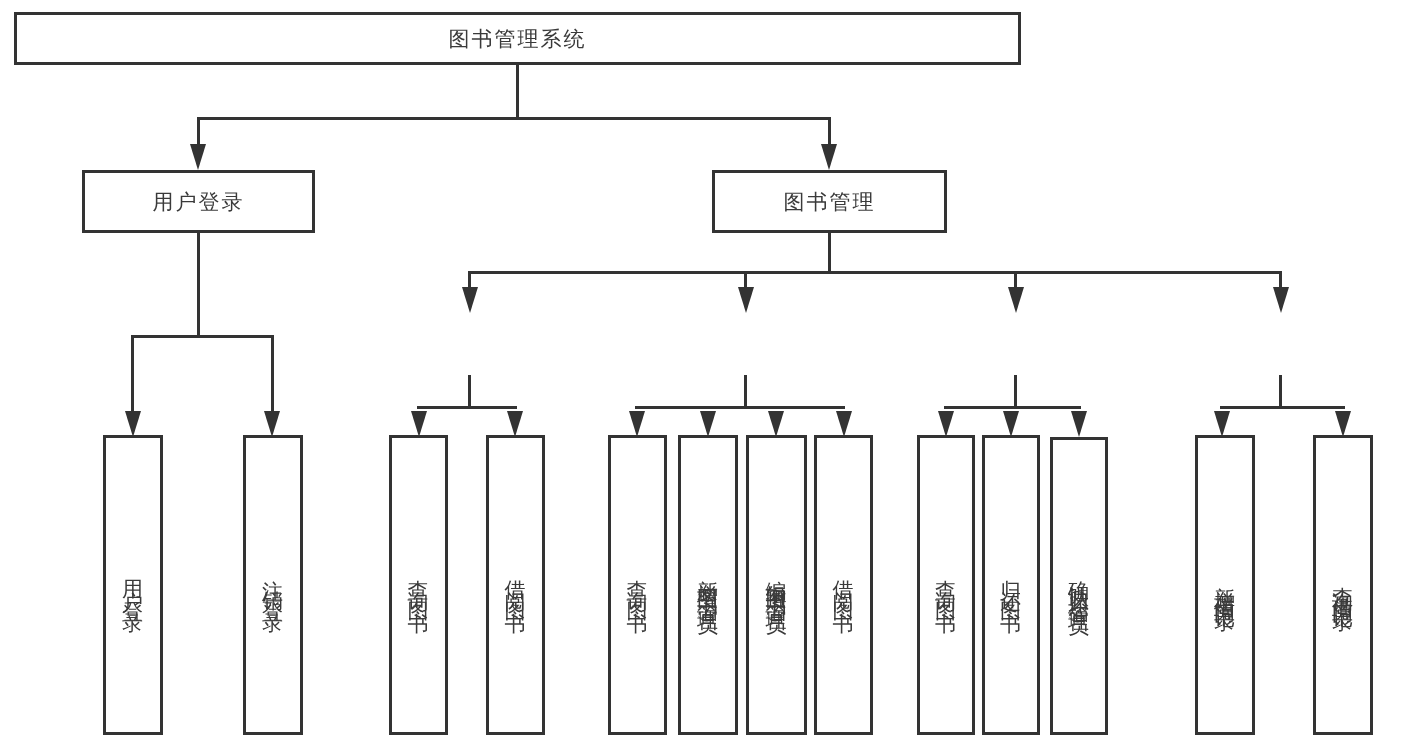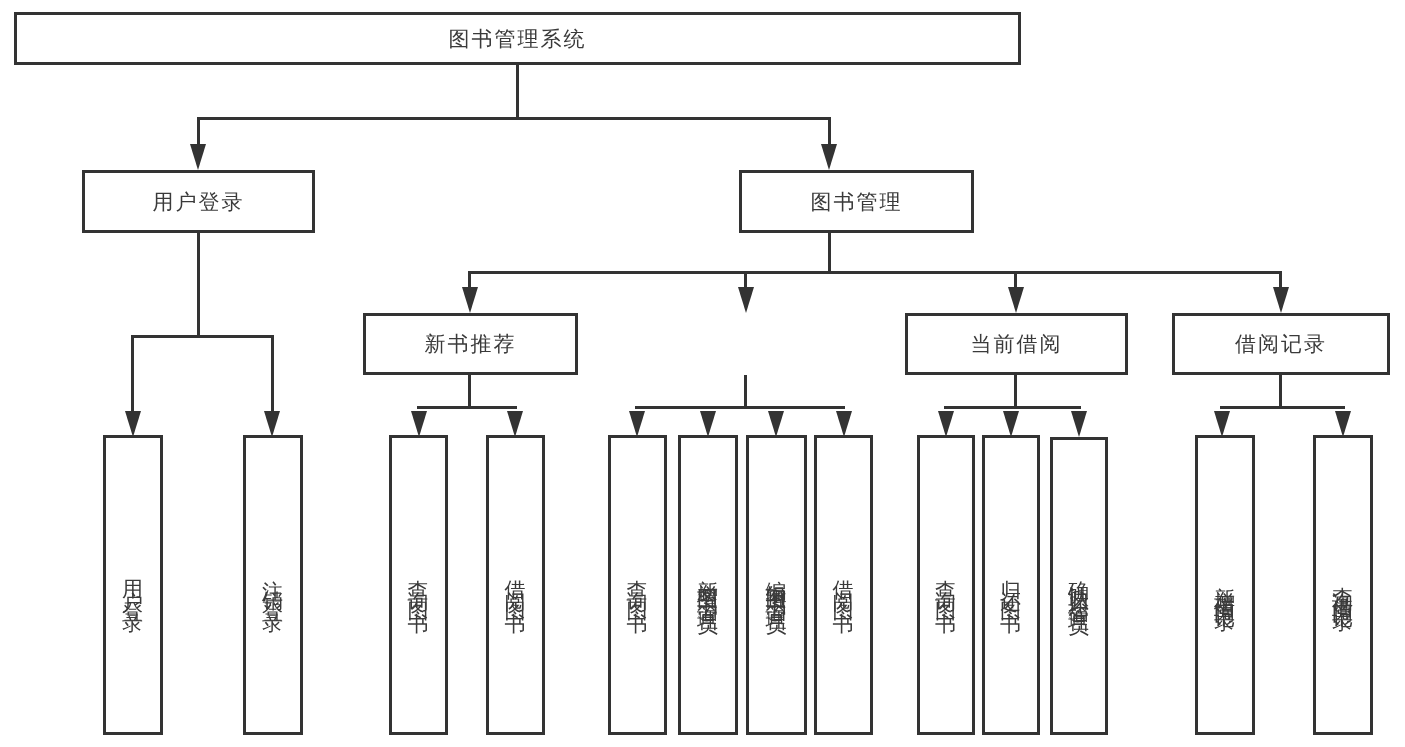--- a/index.html
+++ b/index.html
@@ -63,21 +63,21 @@
   <div class="vline" style="left:516px;top:64px;height:56px;"></div>
   <div class="hline" style="left:197px;top:117px;width:634px;"></div>
   <div class="vline" style="left:197px;top:118px;height:32px;"></div>
   <div class="vline" style="left:828px;top:118px;height:32px;"></div>
   <div class="arrow" style="left:190px;top:144px;"></div>
   <div class="arrow" style="left:821px;top:144px;"></div>
 
   <div class="box" style="left:82px;top:170px;width:233px;height:63px;">
     <span>用户登录</span>
   </div>
-  <div class="box" style="left:712px;top:170px;width:235px;height:63px;margin-left:27px;">
+  <div class="box" style="left:712px;top:170px;width:235px;height:63px;">
     <span>图书管理</span>
   </div>
 
   <div class="vline" style="left:197px;top:233px;height:105px;"></div>
   <div class="hline" style="left:131px;top:335px;width:143px;"></div>
   <div class="vline" style="left:131px;top:336px;height:78px;"></div>
   <div class="vline" style="left:271px;top:336px;height:78px;"></div>
   <div class="arrow" style="left:125px;top:411px;"></div>
   <div class="arrow" style="left:264px;top:411px;"></div>
 
@@ -85,29 +85,20 @@
   <div class="hline" style="left:468px;top:271px;width:814px;"></div>
   <div class="vline" style="left:468px;top:272px;height:19px;"></div>
   <div class="vline" style="left:744px;top:272px;height:19px;"></div>
   <div class="vline" style="left:1014px;top:272px;height:19px;"></div>
   <div class="vline" style="left:1279px;top:272px;height:19px;"></div>
   <div class="arrow" style="left:462px;top:287px;"></div>
   <div class="arrow" style="left:738px;top:287px;"></div>
   <div class="arrow" style="left:1008px;top:287px;"></div>
   <div class="arrow" style="left:1273px;top:287px;"></div>
 
-  <div class="box" style="left:363px;top:313px;width:215px;height:62px;">
-    <span>新书推荐</span>
-  </div>
-  <div class="box" style="left:905px;top:313px;width:223px;height:62px;">
-    <span>当前借阅</span>
-  </div>
-  <div class="box" style="left:1172px;top:313px;width:218px;height:62px;">
-    <span>借阅记录</span>
-  </div>
 
   <div class="vline" style="left:468px;top:375px;height:34px;"></div>
   <div class="vline" style="left:744px;top:375px;height:34px;"></div>
   <div class="vline" style="left:1014px;top:375px;height:34px;"></div>
   <div class="vline" style="left:1279px;top:375px;height:34px;"></div>
 
   <div class="hline" style="left:417px;top:406px;width:100px;"></div>
   <div class="hline" style="left:635px;top:406px;width:210px;"></div>
   <div class="hline" style="left:944px;top:406px;width:137px;"></div>
   <div class="hline" style="left:1220px;top:406px;width:125px;"></div>

